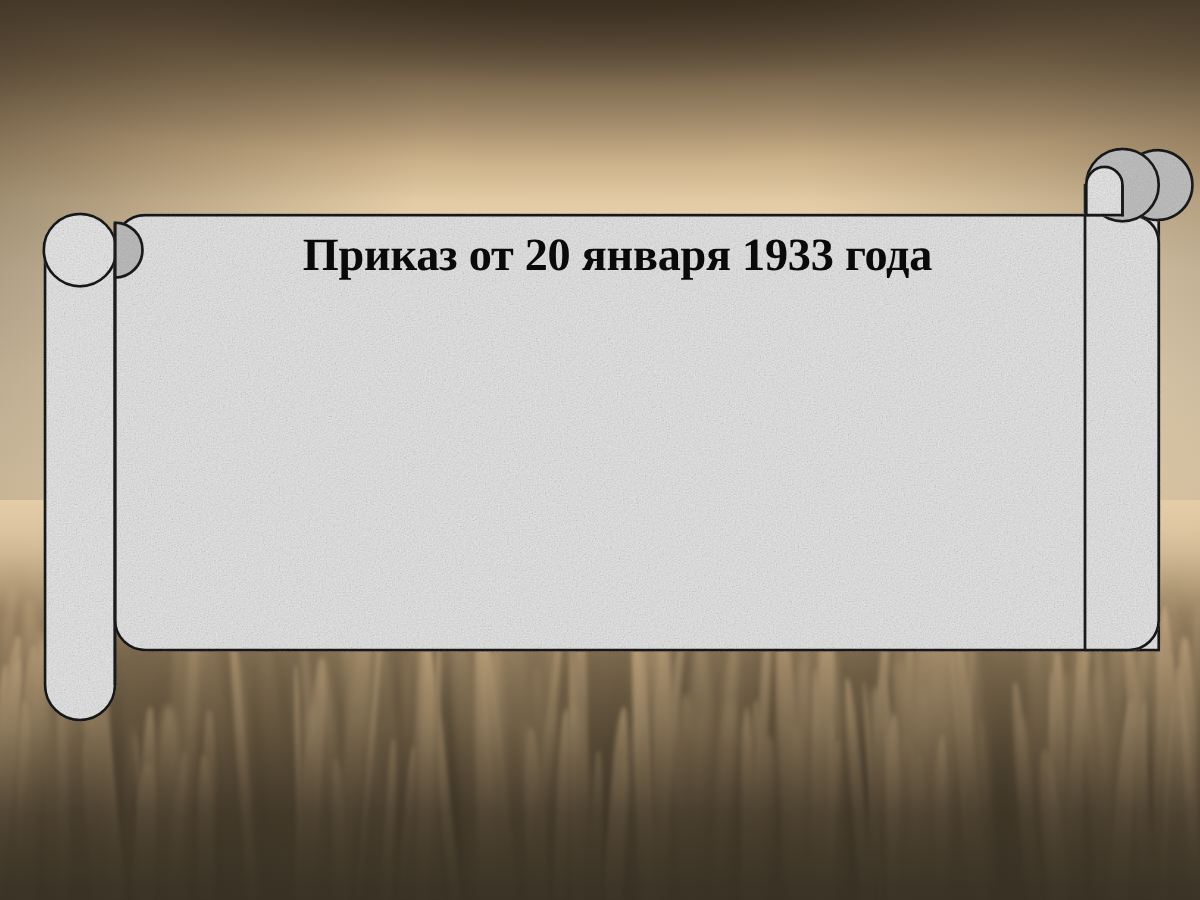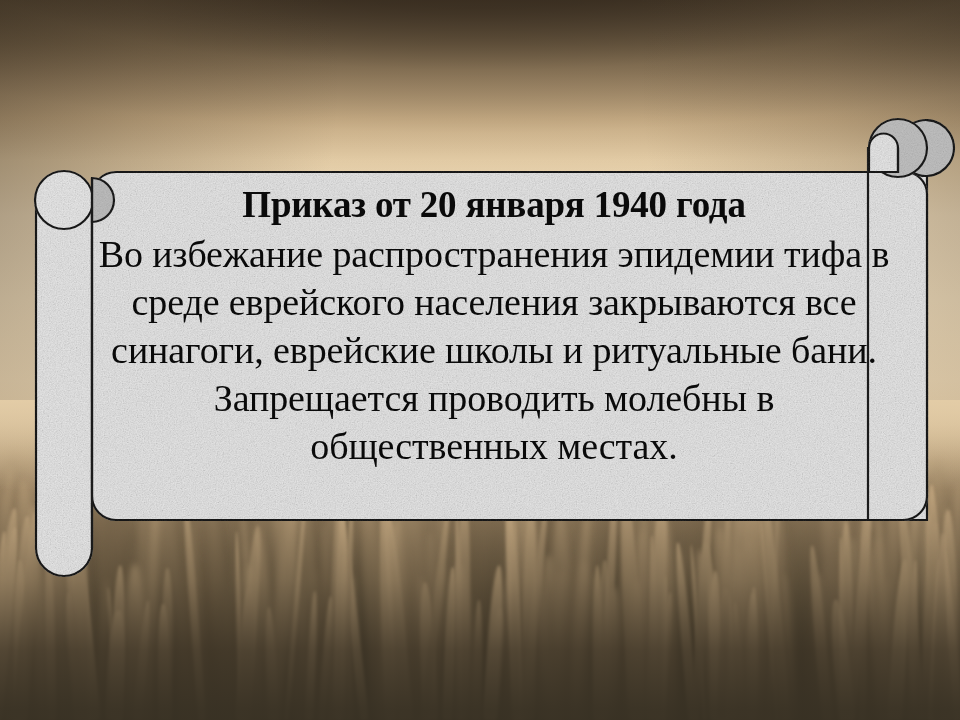--- a/index.html
+++ b/index.html
@@ -524,17 +524,16 @@
       </g>
 
       <g>
         <line x1="92" y1="222" x2="92" y2="548" stroke="#1b1b1b" stroke-width="2.2"></line>
         <line x1="868" y1="172" x2="868" y2="520" stroke="#1b1b1b" stroke-width="2.2"></line>
       </g>
     </svg>
   </div>
 
   <div class="banner-text">
-    <div class="banner-title">Приказ от 20 января 1940 года</div>
-    <div class="banner-body">Во избежание распространения эпидемии тифа в среде еврейского населения закрываются все синагоги, еврейские школы и ритуальные бани. Запрещается проводить молебны в общественных местах.</div>
+    <div class="banner-title">Приказ от 20 января 1933 года</div>
   </div>
 
 </div>
 
 </body></html>

